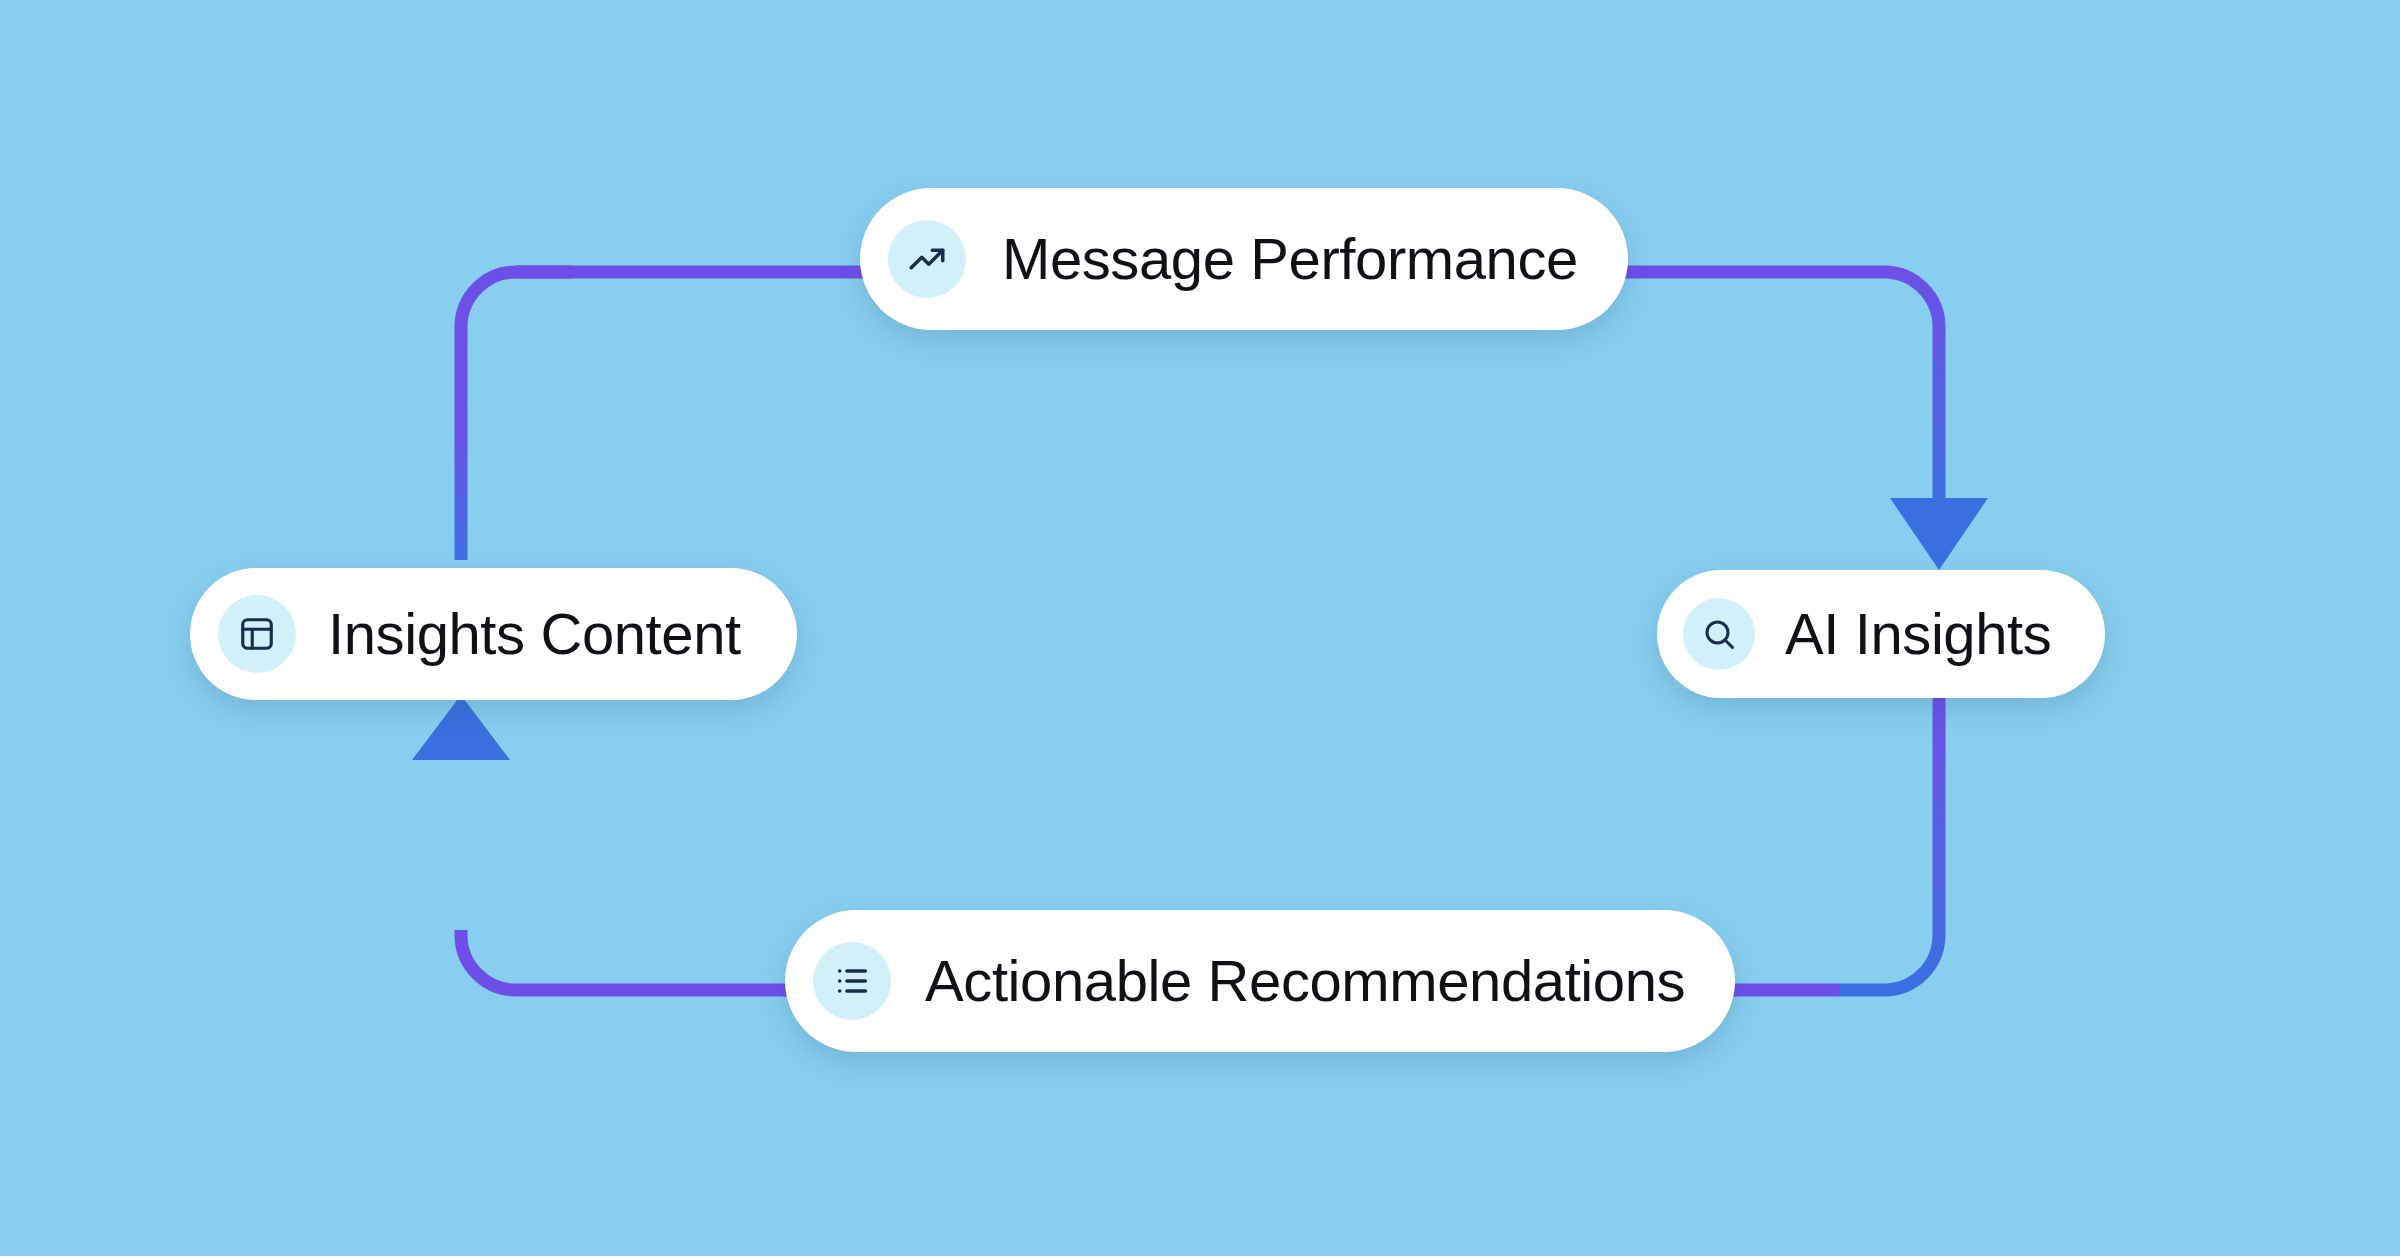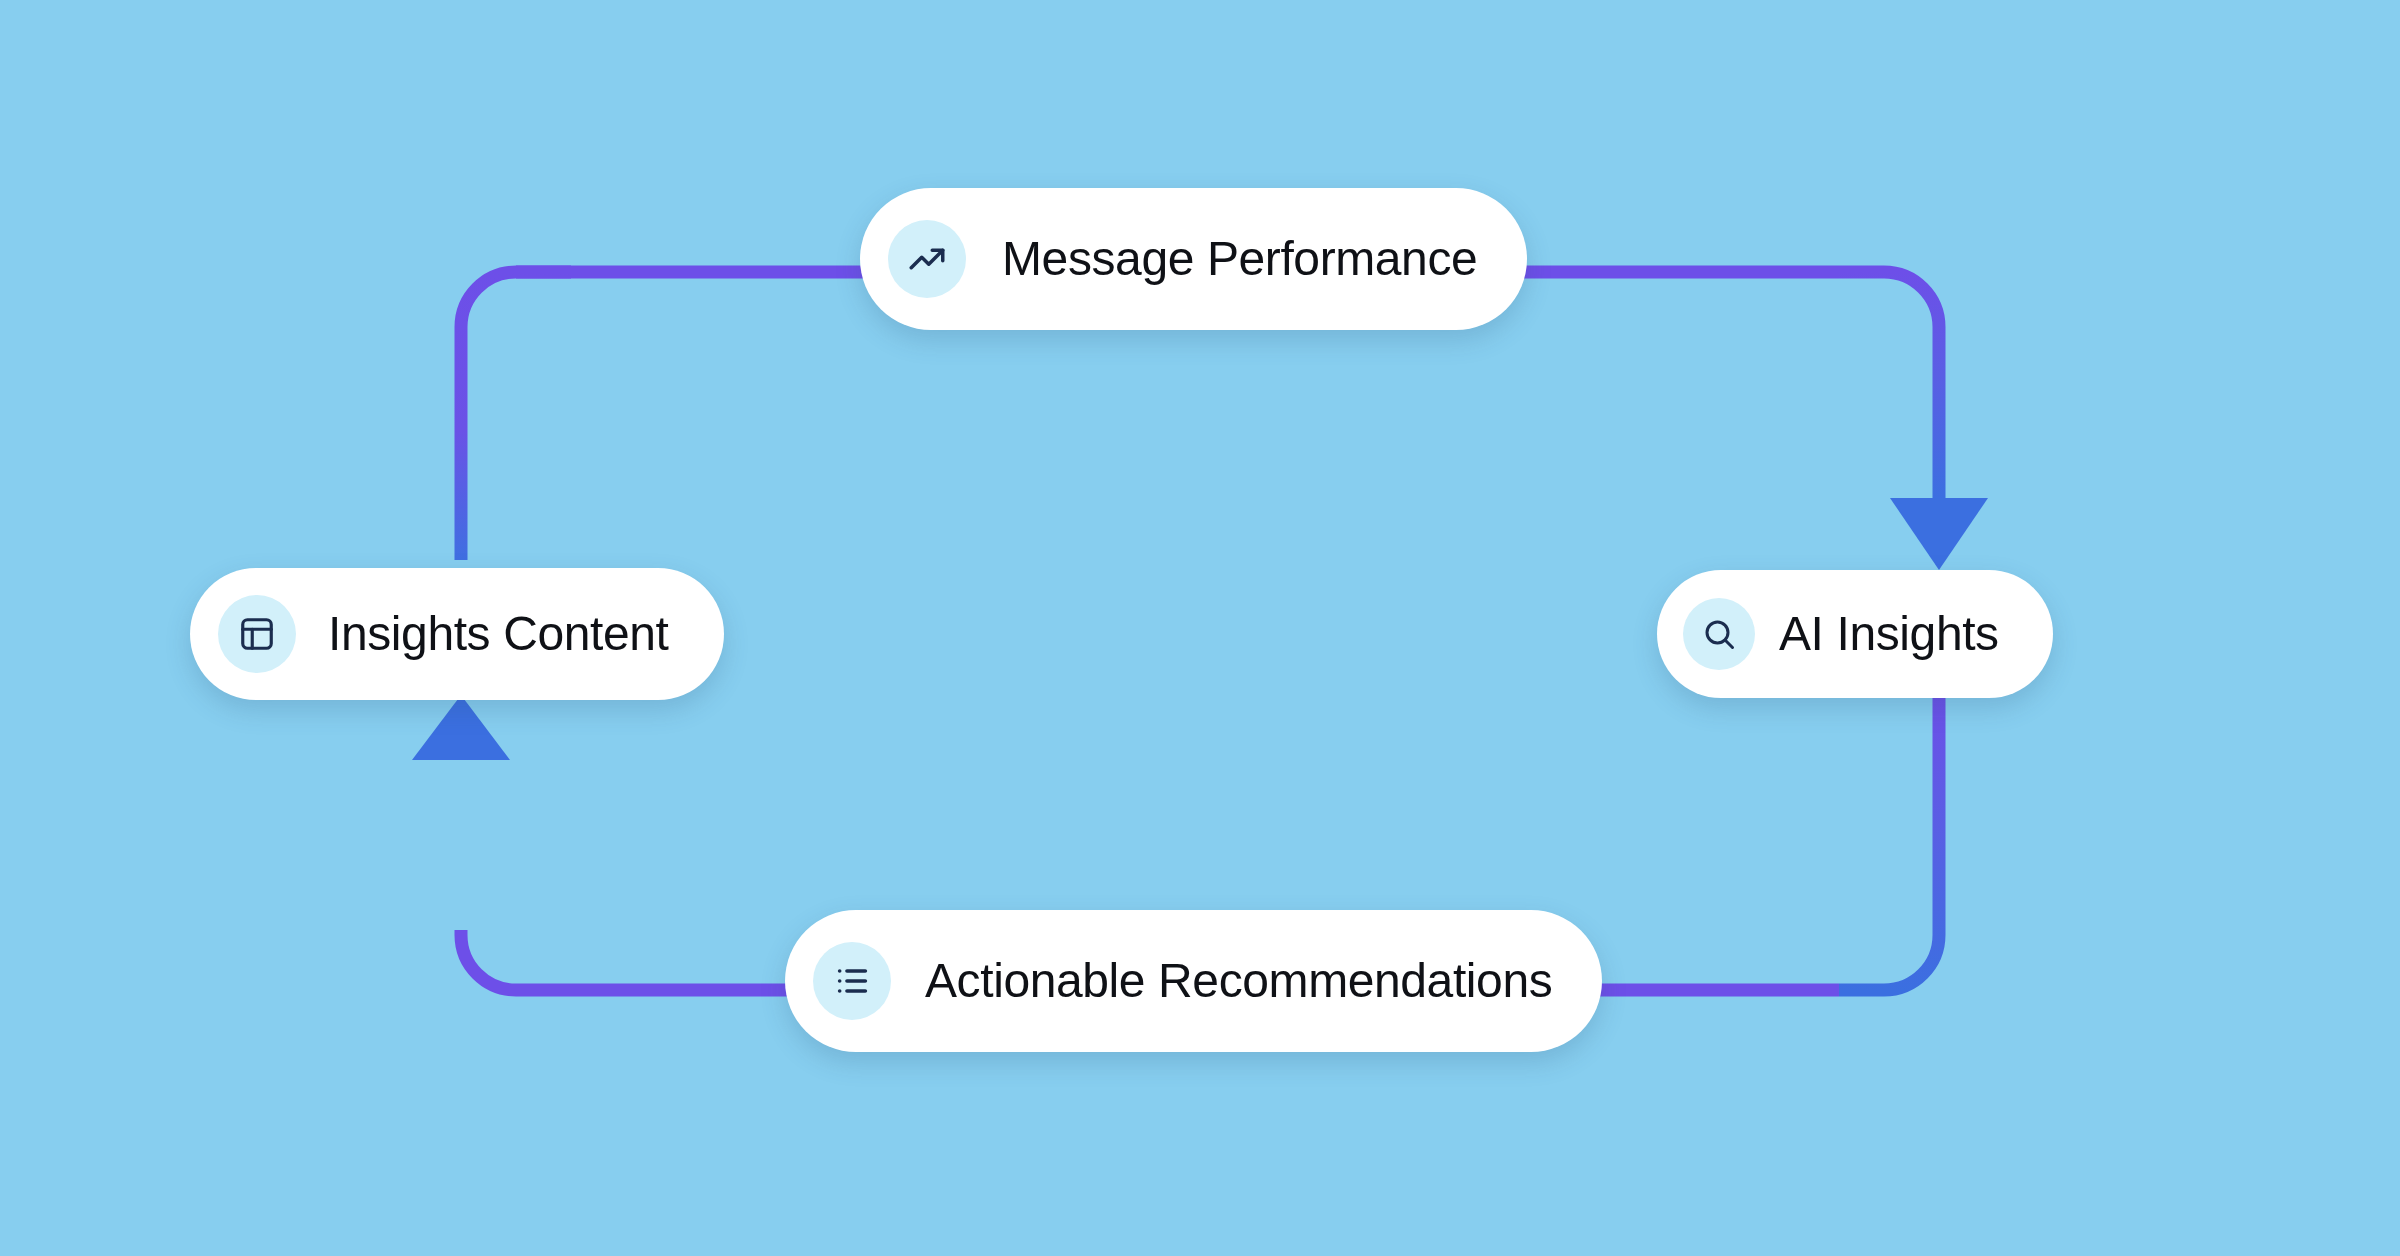--- a/index.html
+++ b/index.html
@@ -50,21 +50,21 @@
     background: #d2f0fa;
     display: flex;
     align-items: center;
     justify-content: center;
   }
   .node-icon-circle svg {
     display: block;
   }
 
   .node-label {
-    font-size: 48px;
+    font-size: 58px;
     line-height: 1;
     color: #0f1116;
     letter-spacing: -0.4px;
     font-weight: 400;
   }
 
   
   #node-message-performance {
     left: 860px;
     top: 188px;
@@ -73,21 +73,21 @@
   }
   #node-message-performance .node-label { margin-left: 36px; }
 
   #node-ai-insights {
     left: 1657px;
     top: 570px;
     height: 128px;
     padding: 0 54px 0 26px;
   }
   #node-ai-insights .node-icon-circle { width: 72px; height: 72px; }
-  #node-ai-insights .node-label { margin-left: 24px; }
+  #node-ai-insights .node-label { margin-left: 30px; }
 
   #node-actionable-recommendations {
     left: 785px;
     top: 910px;
     height: 142px;
     padding: 0 50px 0 28px;
   }
   #node-actionable-recommendations .node-label { margin-left: 34px; text-align: center; }
 
   #node-optimized-content {

